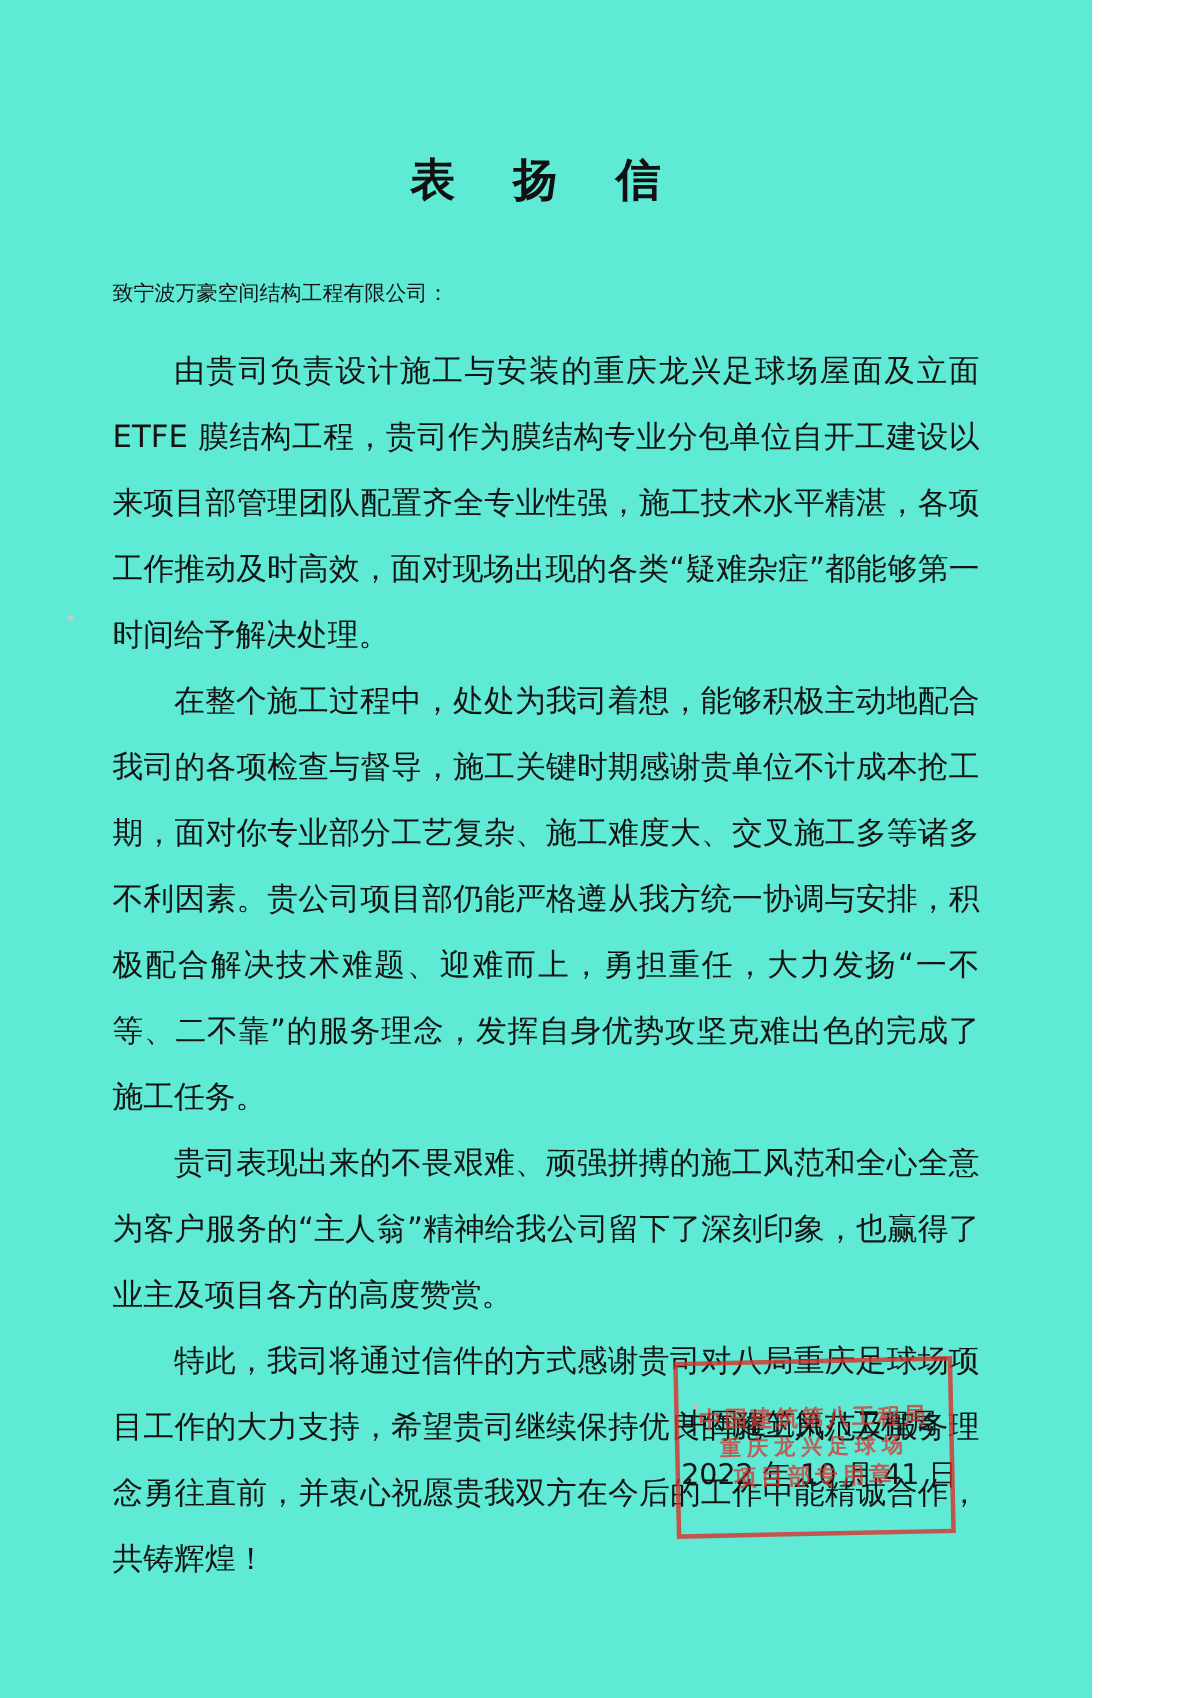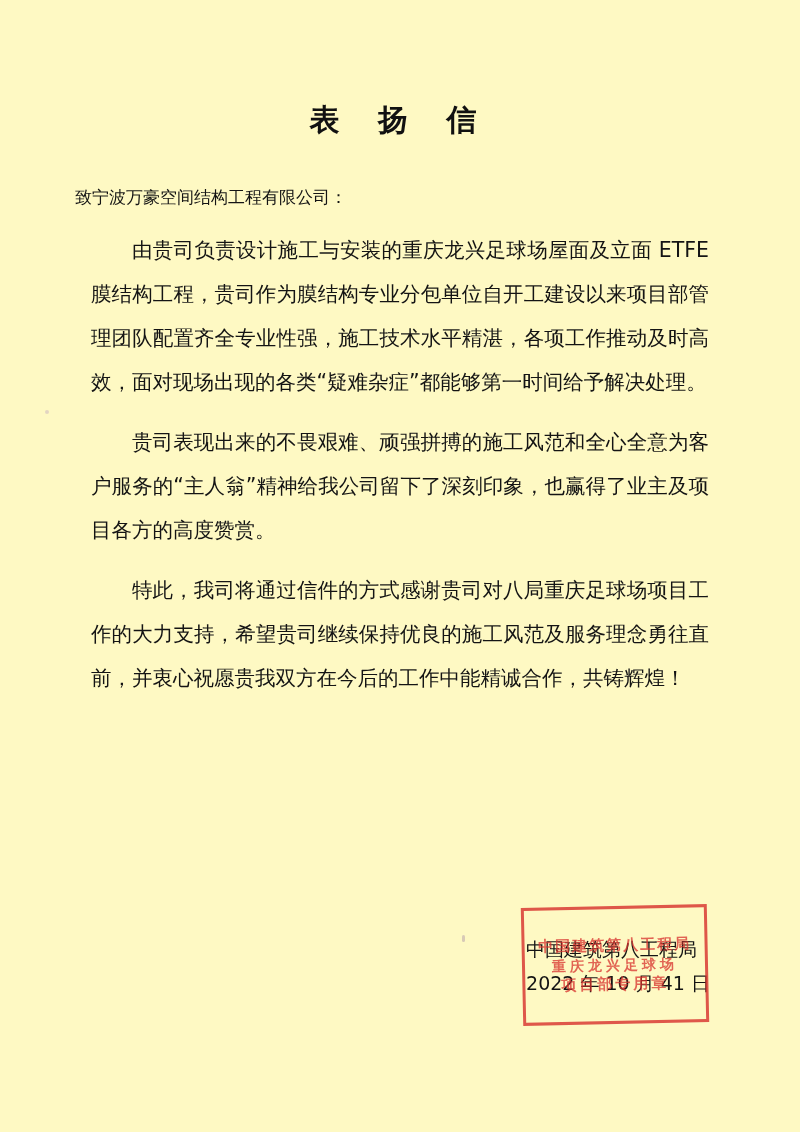--- a/index.html
+++ b/index.html
@@ -10,23 +10,23 @@
     width: 800px;
     height: 1132px;
     background: #ffffff;
     font-family: "DejaVu Sans", "Liberation Sans", sans-serif;
     color: #1a1a1a;
     position: relative;
     overflow: hidden;
   }
   .page {
     position: relative;
-    width: 800px;
+    width: 728px;
     height: 1132px;
-    background: #fef9c3;
+    background: #5eead4;
     box-sizing: border-box;
     padding: 0 75px;
   }
   
   .speck {
     position: absolute;
     background: #d8c8c2;
     border-radius: 50%;
     opacity: 0.75;
   }
@@ -34,35 +34,35 @@
     text-align: center;
     font-size: 30px;
     font-weight: bold;
     letter-spacing: 14px;
     padding-top: 100px;
     color: #111;
     font-family: "DejaVu Serif", "Liberation Serif", serif;
   }
   .salutation {
     margin-top: 48px;
-    font-size: 17px;
+    font-size: 14px;
     line-height: 1.0;
     color: #141414;
   }
   .body-text {
     margin-top: 22px;
     font-size: 20.5px;
     line-height: 44px;
     text-align: justify;
     text-justify: inter-ideograph;
     color: #141414;
   }
   .para {
     text-indent: 2em;
-    margin: 16px;
+    margin: 0;
     padding: 0;
   }
   .sign-block {
     position: absolute;
     right: 90px;
     bottom: 132px;
     text-align: left;
     font-size: 19px;
     line-height: 34px;
     color: #141414;
@@ -117,20 +117,21 @@
 
   <div class="speck" style="left:45px; top:410px; width:4px; height:4px;"></div>
   <div class="speck" style="left:462px; top:935px; width:3px; height:7px; border-radius:2px; background:#cbb9b2;"></div>
 
   <div class="title">表 扬 信</div>
 
   <div class="salutation">致宁波万豪空间结构工程有限公司：</div>
 
   <div class="body-text">
     <p class="para">由贵司负责设计施工与安装的重庆龙兴足球场屋面及立面 ETFE 膜结构工程，贵司作为膜结构专业分包单位自开工建设以来项目部管理团队配置齐全专业性强，施工技术水平精湛，各项工作推动及时高效，面对现场出现的各类“疑难杂症”都能够第一时间给予解决处理。</p>
+    <p class="para">在整个施工过程中，处处为我司着想，能够积极主动地配合我司的各项检查与督导，施工关键时期感谢贵单位不计成本抢工期，面对你专业部分工艺复杂、施工难度大、交叉施工多等诸多不利因素。贵公司项目部仍能严格遵从我方统一协调与安排，积极配合解决技术难题、迎难而上，勇担重任，大力发扬“一不等、二不靠”的服务理念，发挥自身优势攻坚克难出色的完成了施工任务。</p>
     <p class="para">贵司表现出来的不畏艰难、顽强拼搏的施工风范和全心全意为客户服务的“主人翁”精神给我公司留下了深刻印象，也赢得了业主及项目各方的高度赞赏。</p>
     <p class="para">特此，我司将通过信件的方式感谢贵司对八局重庆足球场项目工作的大力支持，希望贵司继续保持优良的施工风范及服务理念勇往直前，并衷心祝愿贵我双方在今后的工作中能精诚合作，共铸辉煌！</p>
   </div>
 
   <div class="sign-block">
     <div class="sign-line">中国建筑第八工程局</div>
     <div class="sign-line">2022 年 10 月 41 日</div>
   </div>
 
   <div class="stamp">

